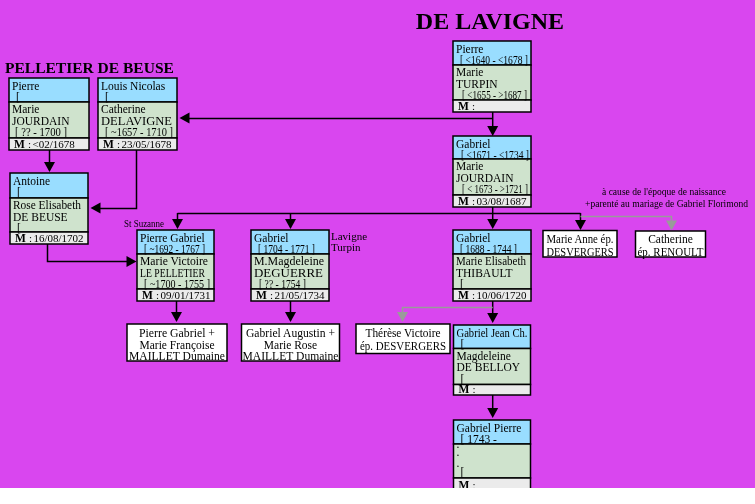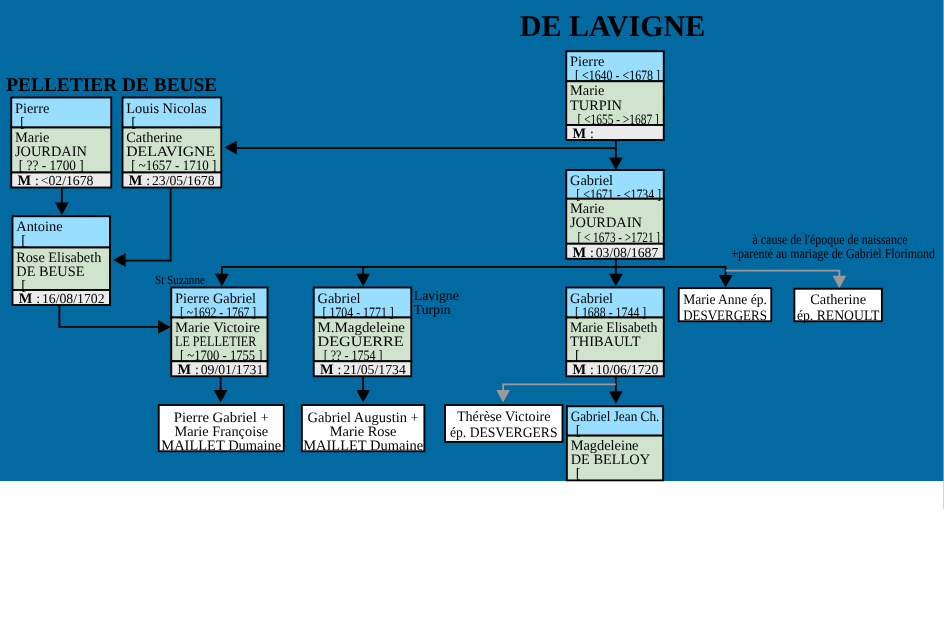--- a/index.html
+++ b/index.html
@@ -1,17 +1,17 @@
 <!DOCTYPE html>
 <html><head>
 <meta charset="utf-8">
 <title>Genealogie de Lavigne</title>
 <style>
 html,body { margin:0; padding:0; background:#ffffff; }
-#canvas { position:relative; width:755px; height:385px; background:#0369a1; }
+#canvas { position:relative; width:755px; height:488px; background:#d946ef; }
 svg text { font-family:"Liberation Serif", serif; fill:#000; }
 </style>
 </head>
 <body>
 <div id="canvas">
 <svg width="755" height="504" viewBox="0 0 755 504">
 
 <text x="490" y="29" font-size="24" text-anchor="middle" font-weight="bold">DE LAVIGNE</text>
 
 <text x="5" y="73" font-size="15.5" font-weight="bold">PELLETIER DE BEUSE</text>

